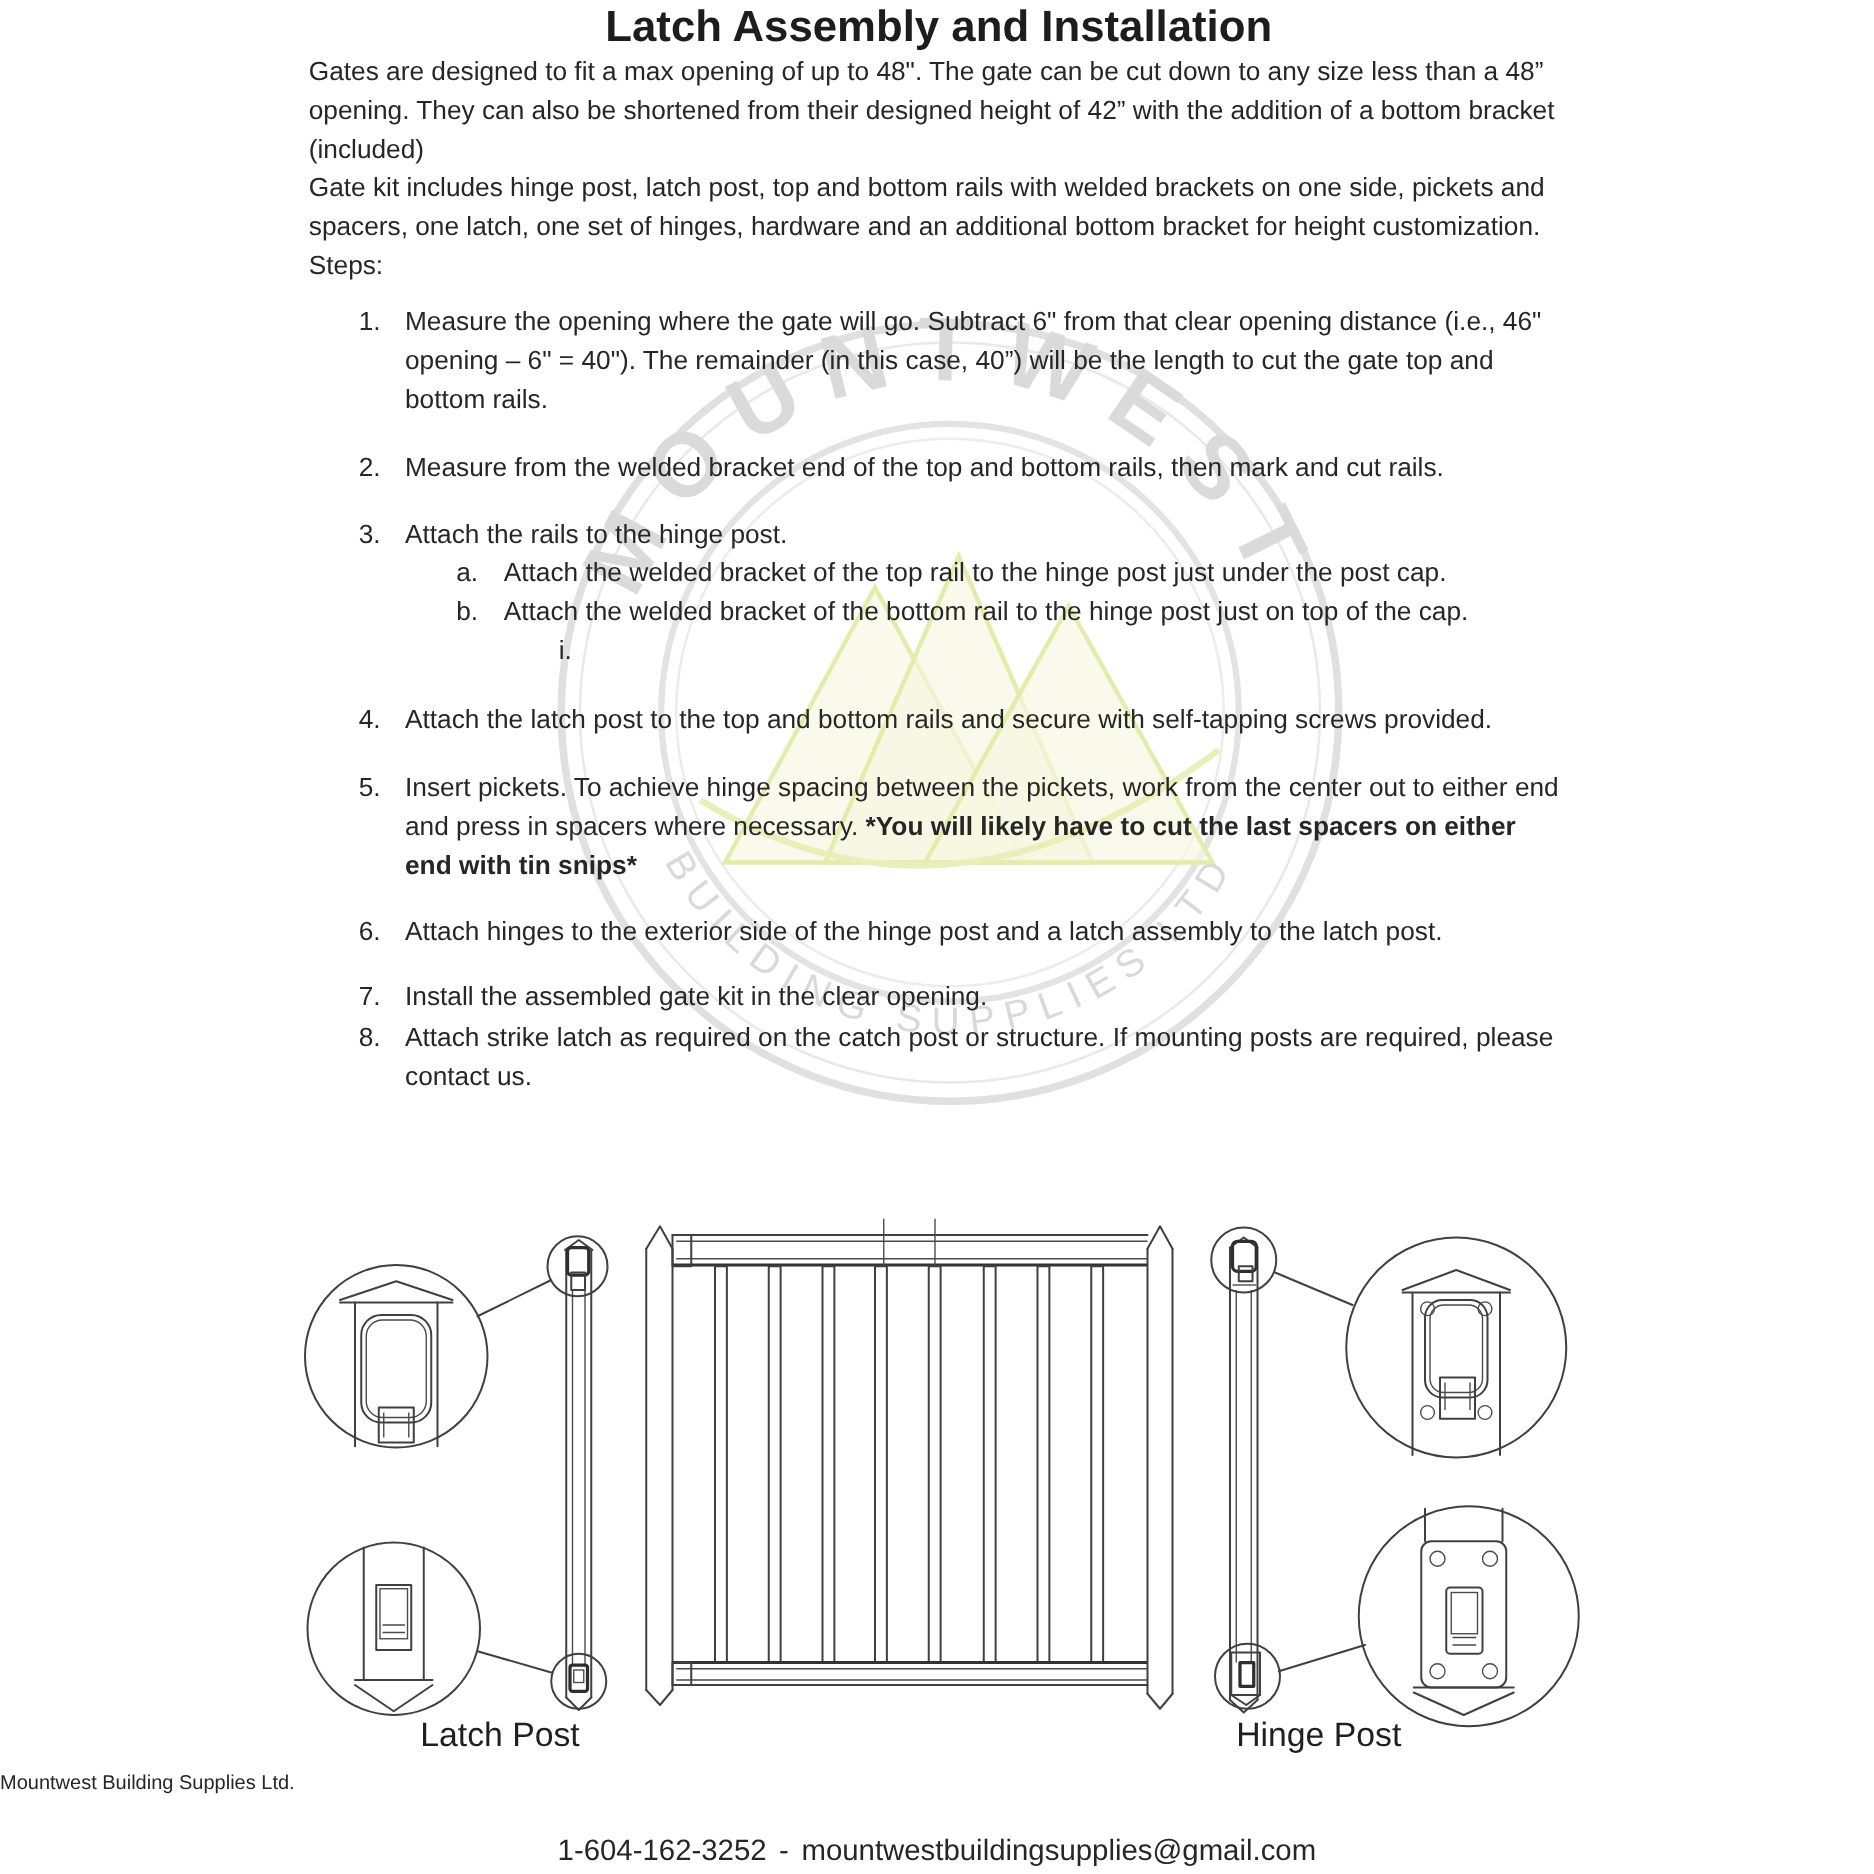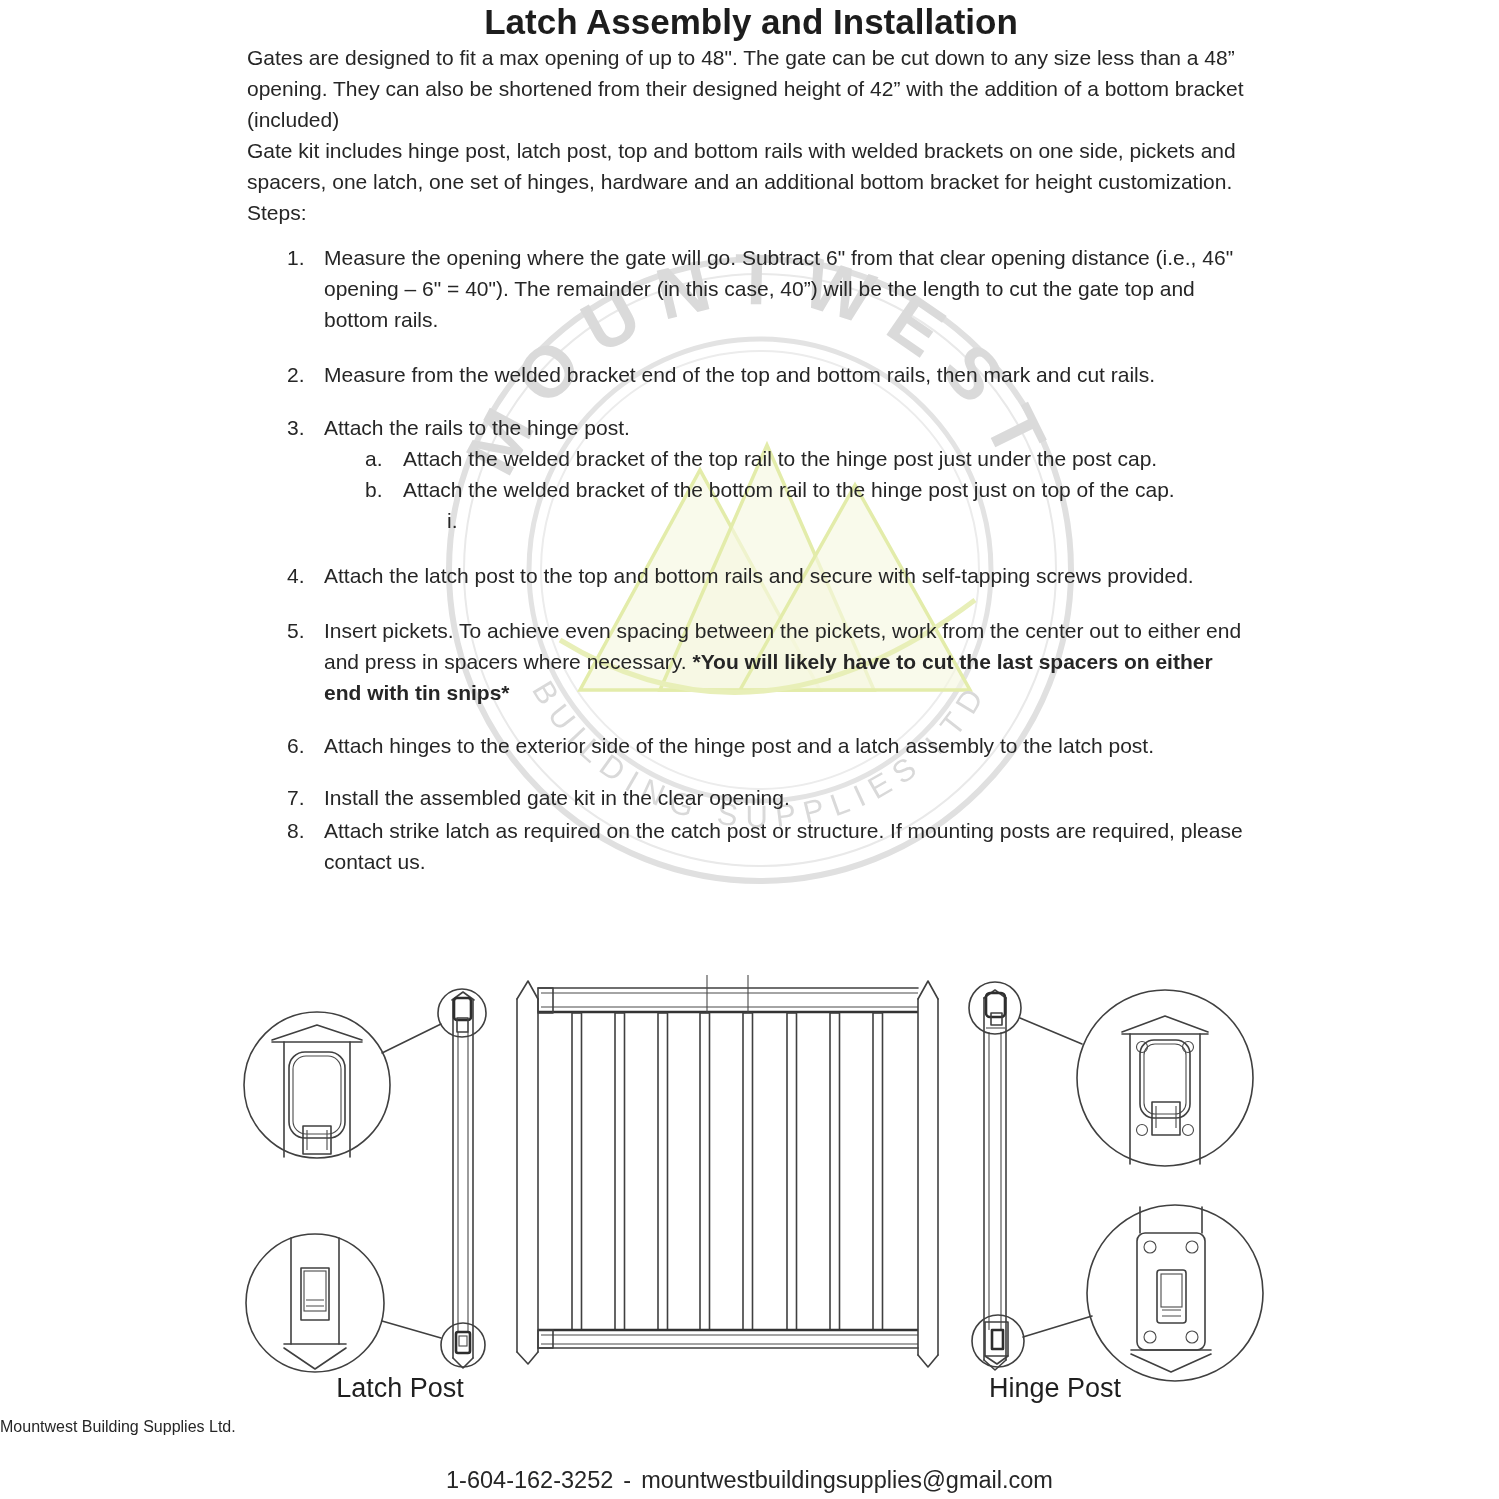--- a/index.html
+++ b/index.html
@@ -93,21 +93,21 @@
     </div>
     <div class="step lvl3">
       <span class="num">i.</span>
     </div>
     <div class="step lvl1 mt24">
       <span class="num">4.</span>
       <span class="txt">Attach the latch post to the top and bottom rails and secure with self-tapping screws provided.</span>
     </div>
     <div class="step lvl1 mt24">
       <span class="num">5.</span>
-      <span class="txt"><span>Insert pickets. To achieve even spacing between the pickets, work from the center out to either end and press in spacers where necessary. </span><b>*You will likely have to cut the last spacers on either end with tin snips*</b></span>
+      <span class="txt"><span>Insert pickets. To achieve hinge spacing between the pickets, work from the center out to either end and press in spacers where necessary. </span><b>*You will likely have to cut the last spacers on either end with tin snips*</b></span>
     </div>
     <div class="step lvl1 mt22">
       <span class="num">6.</span>
       <span class="txt">Attach hinges to the exterior side of the hinge post and a latch assembly to the latch post.</span>
     </div>
     <div class="step lvl1 mt21">
       <span class="num">7.</span>
       <span class="txt">Install the assembled gate kit in the clear opening.</span>
     </div>
     <div class="step lvl1 mt2">

